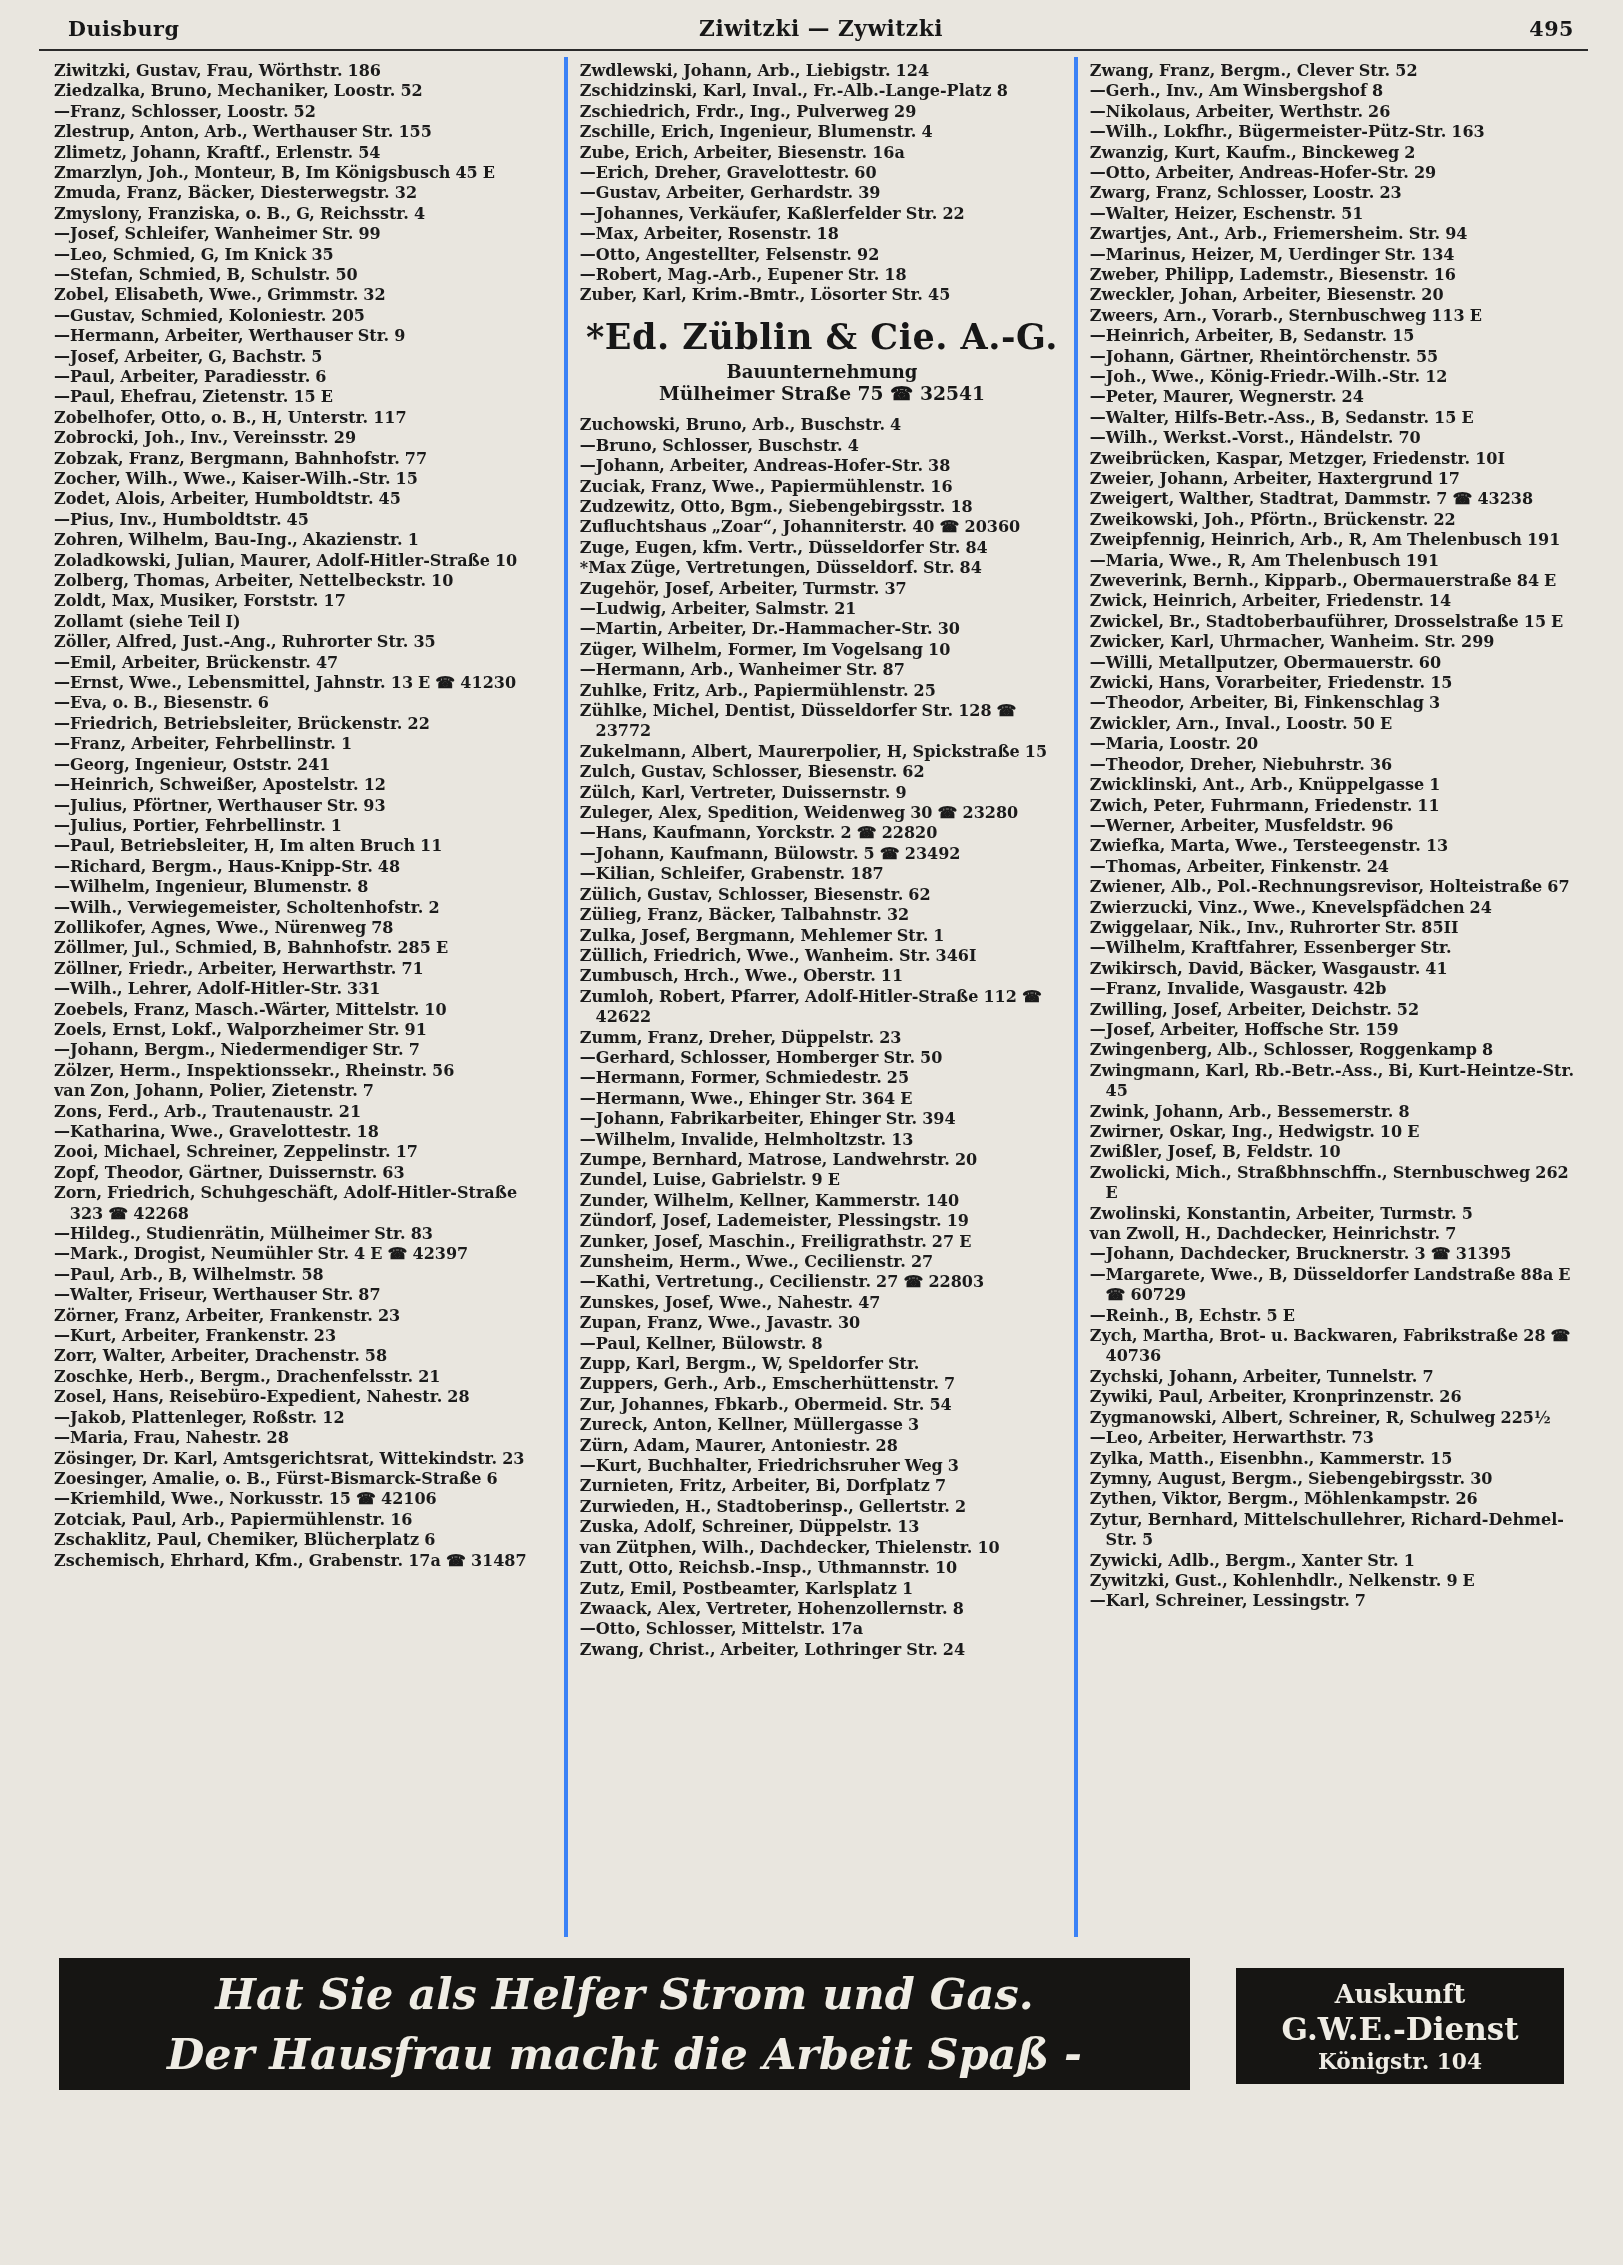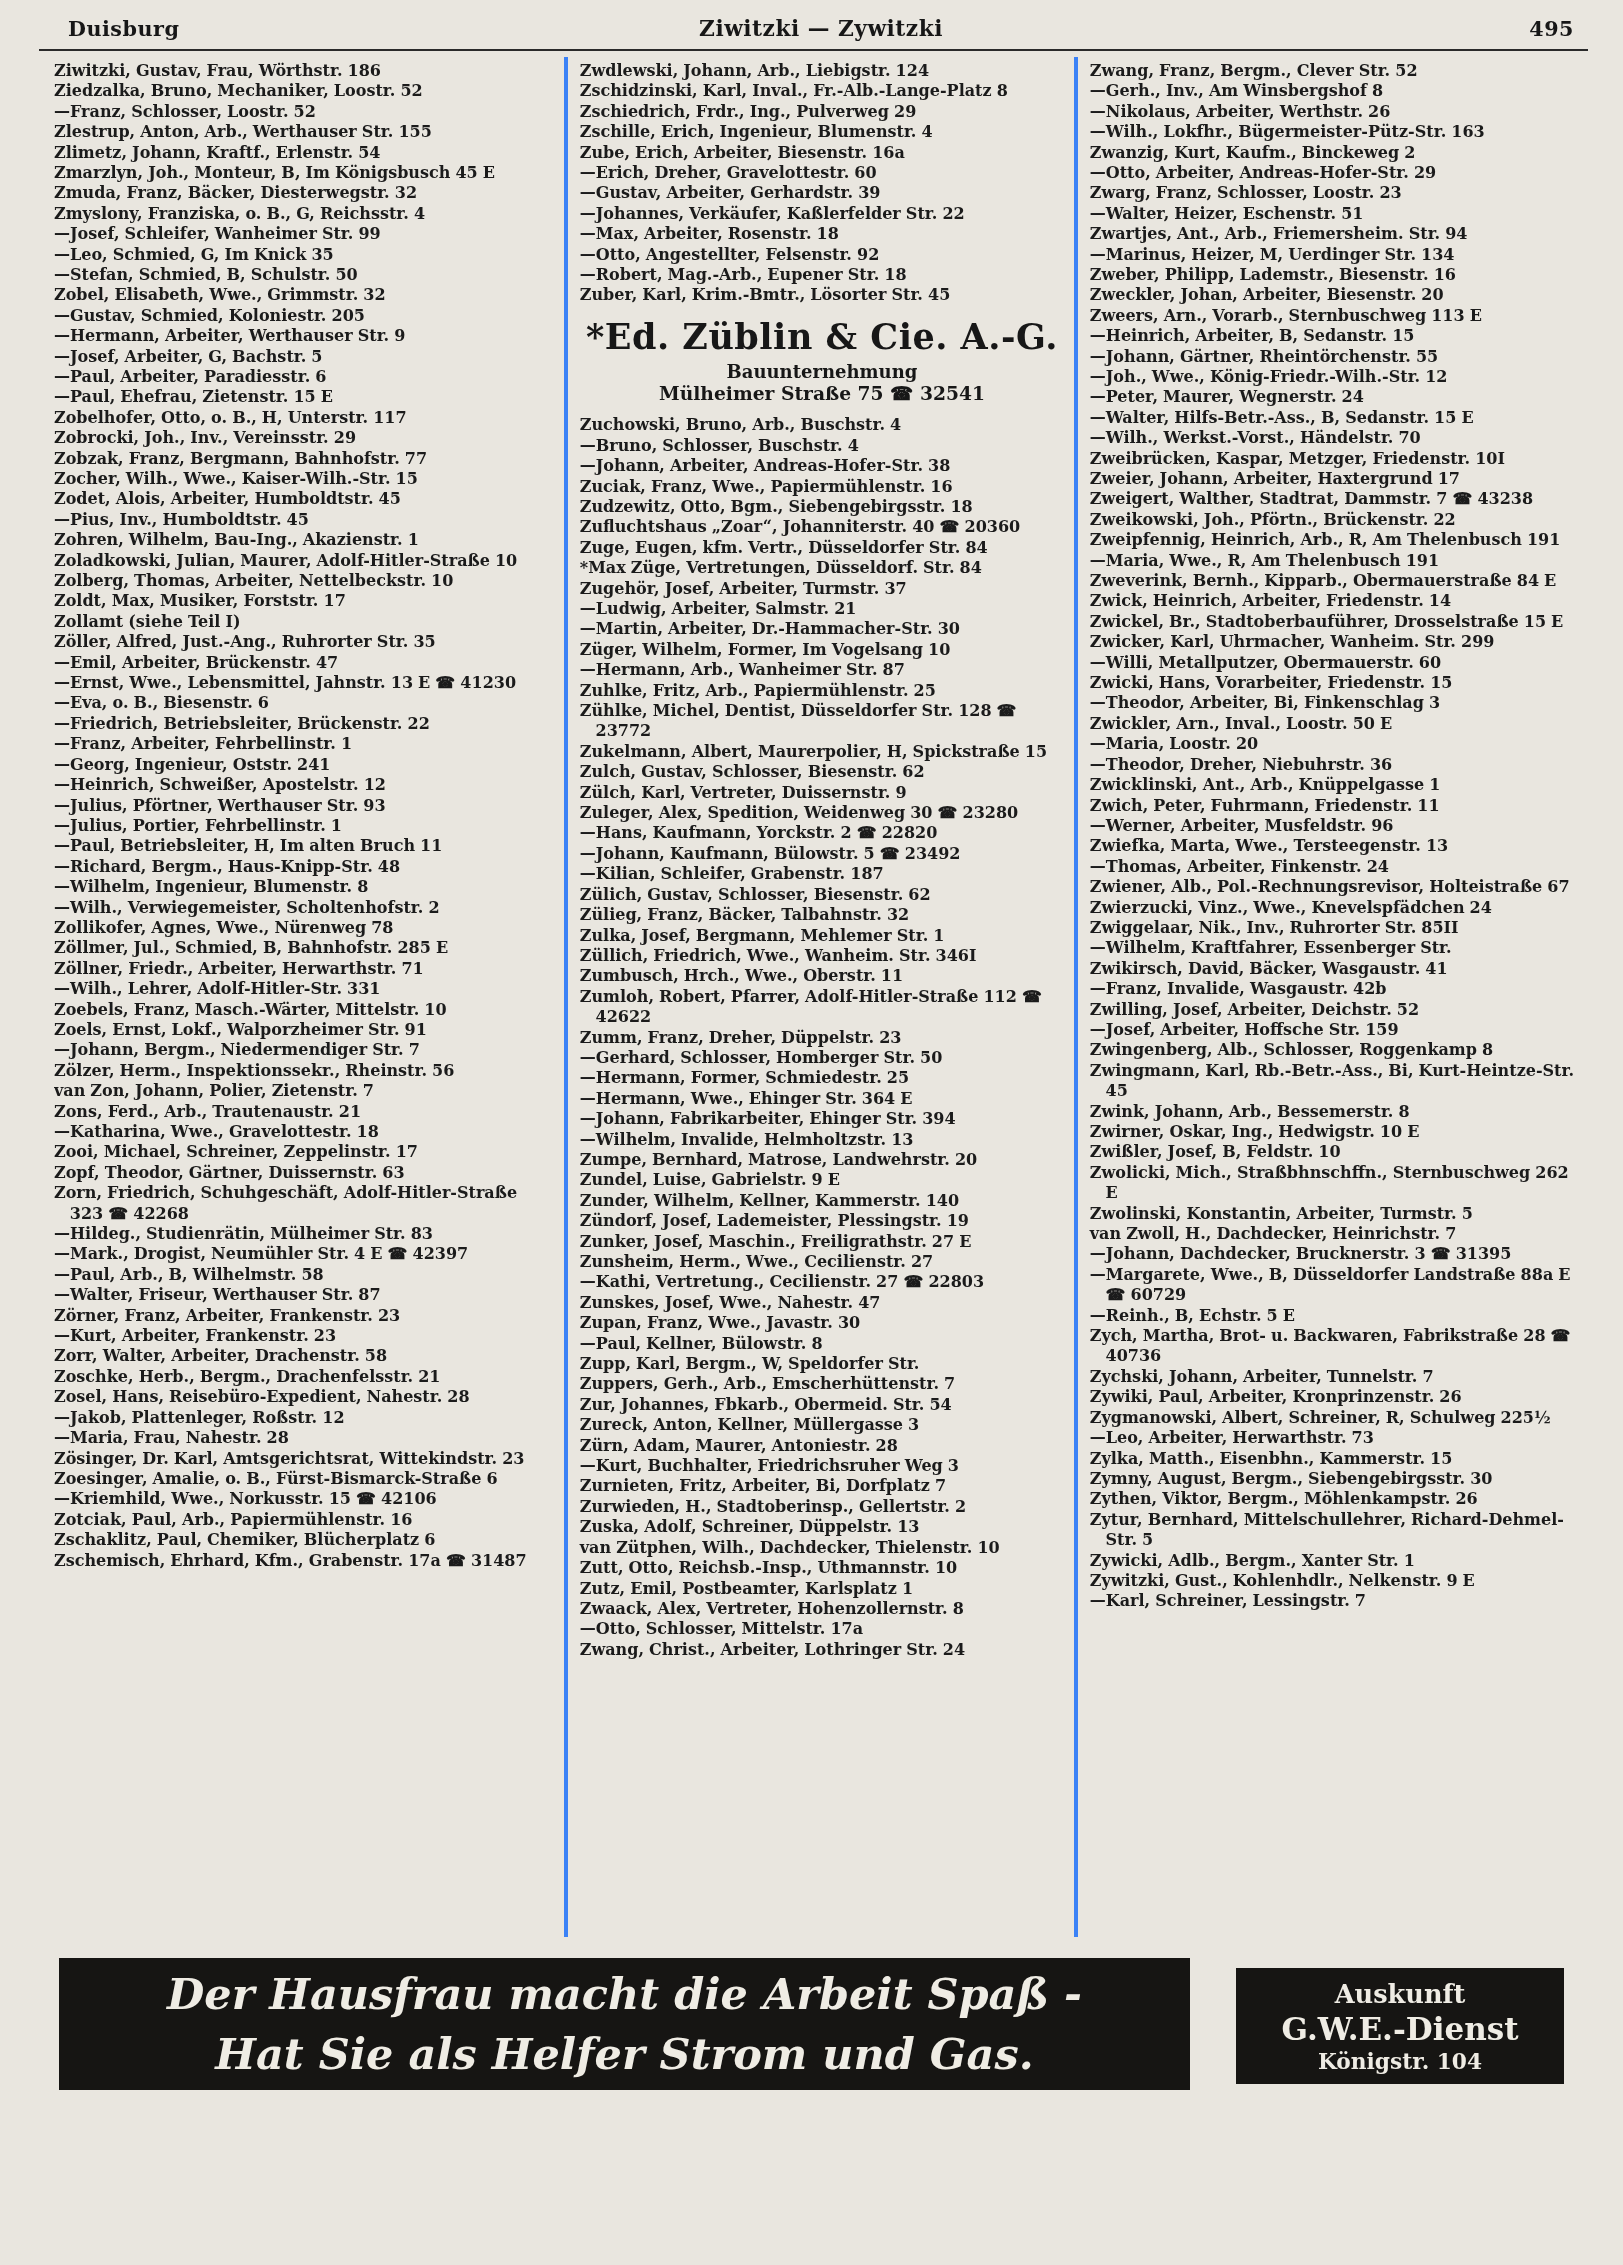--- a/index.html
+++ b/index.html
@@ -294,22 +294,22 @@
         <div class="entry">Zymny, August, Bergm., Siebengebirgsstr. 30</div>
         <div class="entry">Zythen, Viktor, Bergm., Möhlenkampstr. 26</div>
         <div class="entry">Zytur, Bernhard, Mittelschullehrer, Richard-Dehmel-Str. 5</div>
         <div class="entry">Zywicki, Adlb., Bergm., Xanter Str. 1</div>
         <div class="entry">Zywitzki, Gust., Kohlenhdlr., Nelkenstr. 9 E</div>
         <div class="entry">—Karl, Schreiner, Lessingstr. 7</div>
       </div>
   </div>
 
   <div class="bottom-banner">
+    <div>Hat Sie als Helfer Strom und Gas.</div>
     <div>Der Hausfrau macht die Arbeit Spaß -</div>
-    <div>Hat Sie als Helfer Strom und Gas.</div>
   </div>
 
   <div class="info-box">
     <div class="i1">Auskunft</div>
     <div class="i2">G.W.E.-Dienst</div>
     <div class="i3">Königstr. 104</div>
   </div>
 
 </div>
 

